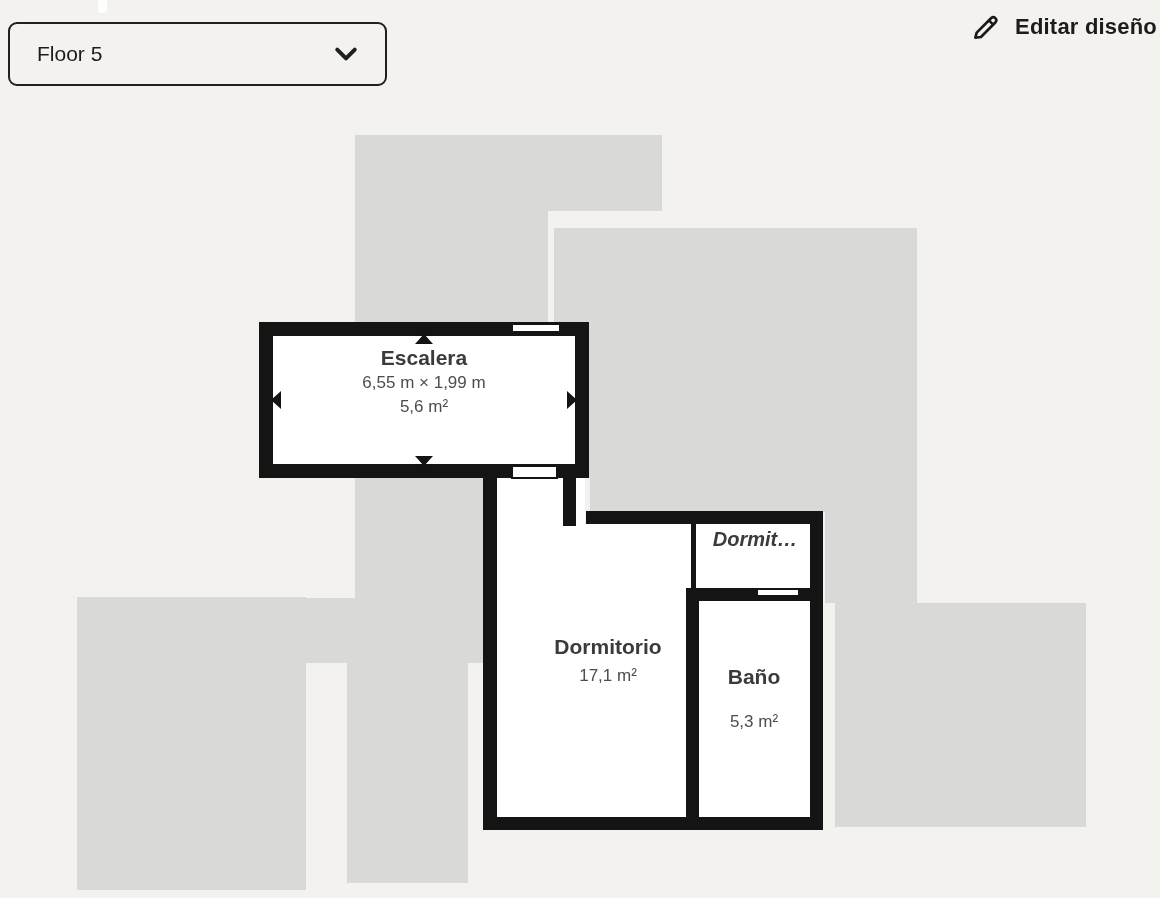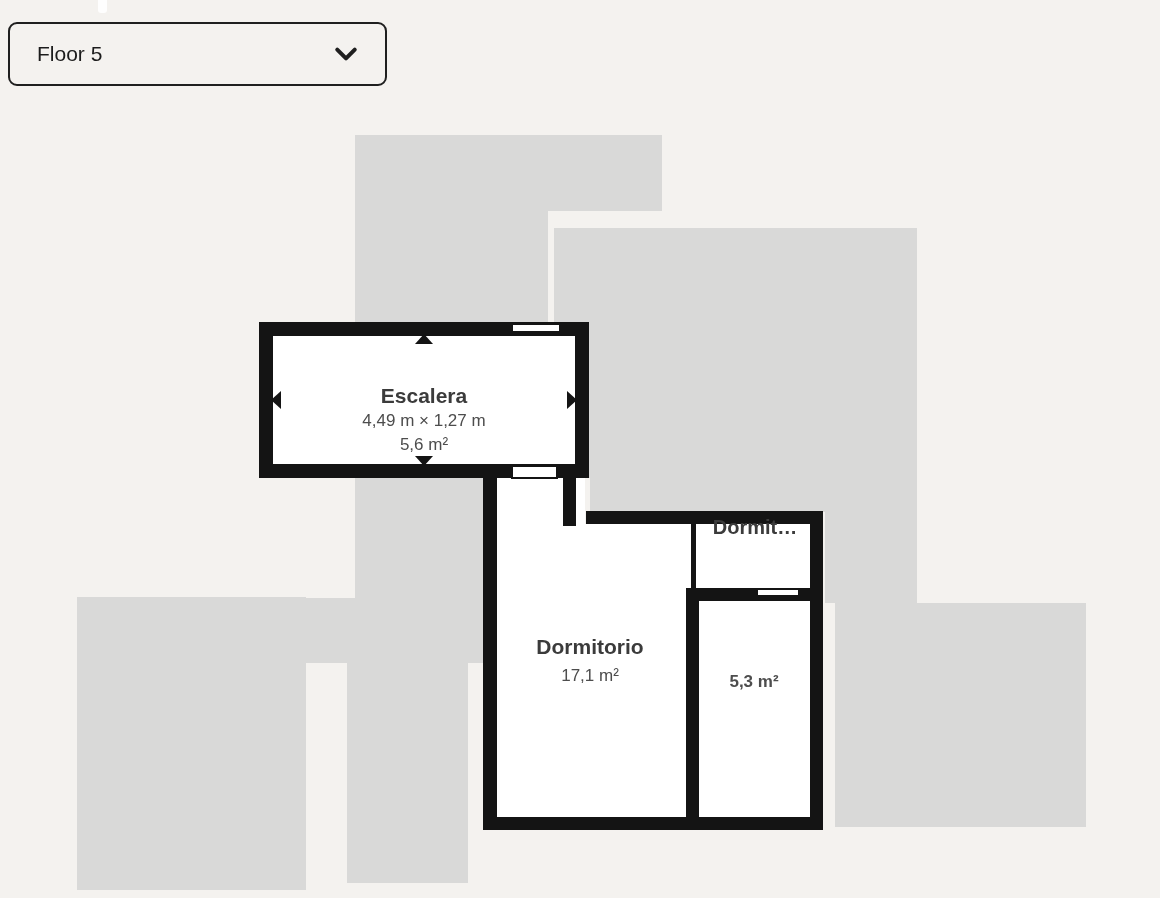--- a/index.html
+++ b/index.html
@@ -74,20 +74,29 @@
 
   <div class="floor-selector">
     <span class="label">Floor 5</span>
     <span style="display:flex;">
       <svg width="30" height="30" viewBox="0 0 24 24" fill="none" stroke="#1f1f1f" stroke-width="3.2" stroke-linecap="round" stroke-linejoin="round">
           <path d="M5 8.5l7 7 7-7"></path>
         </svg>
     </span>
   </div>
 
+  <div class="edit-button">
+    <span style="display:flex;">
+      <svg width="33" height="33" viewBox="0 0 24 24" fill="none" stroke="#1a1a1a" stroke-width="1.9" stroke-linecap="round" stroke-linejoin="round">
+        <path d="M4.6 19.4l1-3.7L16.2 5.1a2.2 2.2 0 013.1 3.1L8.7 18.9l-4.1.5z"></path>
+        <path d="M14.5 6.8l3.1 3.1"></path>
+      </svg>
+    </span>
+    <span class="label">Editar diseño</span>
+  </div>
 
   <div class="sil" style="left:355px;top:135px;width:193px;height:528px;"></div>
   <div class="sil" style="left:548px;top:135px;width:114px;height:76px;"></div>
   <div class="sil" style="left:554px;top:228px;width:363px;height:250px;"></div>
   <div class="sil" style="left:590px;top:478px;width:327px;height:34px;"></div>
   <div class="sil" style="left:825px;top:512px;width:92px;height:91px;"></div>
   <div class="sil" style="left:835px;top:603px;width:251px;height:224px;"></div>
   <div class="sil" style="left:77px;top:597px;width:229px;height:293px;"></div>
   <div class="sil" style="left:306px;top:598px;width:174px;height:65px;"></div>
   <div class="sil" style="left:347px;top:663px;width:121px;height:220px;"></div>
@@ -101,41 +110,42 @@
   <div class="wall" style="left:483px;top:817px;width:340px;height:13px;"></div>
   <div class="wall" style="left:483px;top:464px;width:14px;height:366px;"></div>
   <div class="wall" style="left:686px;top:588px;width:13px;height:232px;"></div>
   <div class="wall" style="left:686px;top:588px;width:124px;height:13px;"></div>
   <div class="wall" style="left:691px;top:524px;width:5px;height:66px;"></div>
 
   <div class="opening" style="left:757px;top:589px;width:42px;height:7px;border:1px solid var(--wall);"></div>
 
   <div class="selected-room">
     <div class="content">
-      <div class="room-label" style="position:static;margin-top:38px;">
+      <div class="room-label" style="position:static;">
         <div class="title">Escalera</div>
-        <div class="dims">4,49 m × 1,27 m</div>
+        <div class="dims">6,55 m × 1,99 m</div>
         <div class="area">5,6 m²</div>
       </div>
     </div>
     <div class="tri tri-up"></div>
     <div class="tri tri-down"></div>
     <div class="tri tri-left"></div>
     <div class="tri tri-right"></div>
   </div>
 
   <div class="opening" style="left:512px;top:324px;width:48px;height:8px;border:1px solid var(--wall);"></div>
   <div class="opening" style="left:511px;top:465px;width:47px;height:14px;border:2px solid var(--wall);"></div>
 
-  <div class="room-label" style="left:490px;top:634px;width:200px;">
+  <div class="room-label" style="left:508px;top:634px;width:200px;">
     <div class="title">Dormitorio</div>
     <div class="area" style="margin-top:4px;">17,1 m²</div>
   </div>
 
-  <div class="room-label clip" style="left:701px;top:514px;width:108px;">
+  <div class="room-label clip" style="left:701px;top:526px;width:108px;font-style:italic;">
     <div class="title" style="font-size:20px;">Dormit…</div>
   </div>
 
   <div class="room-label" style="left:664px;top:664px;width:180px;">
-    <div class="area" style="margin-top:6px;font-weight:bold;">5,3 m²</div>
+    <div class="title">Baño</div>
+    <div class="area" style="margin-top:20px;">5,3 m²</div>
   </div>
 
 </div>
 
 </body></html>

